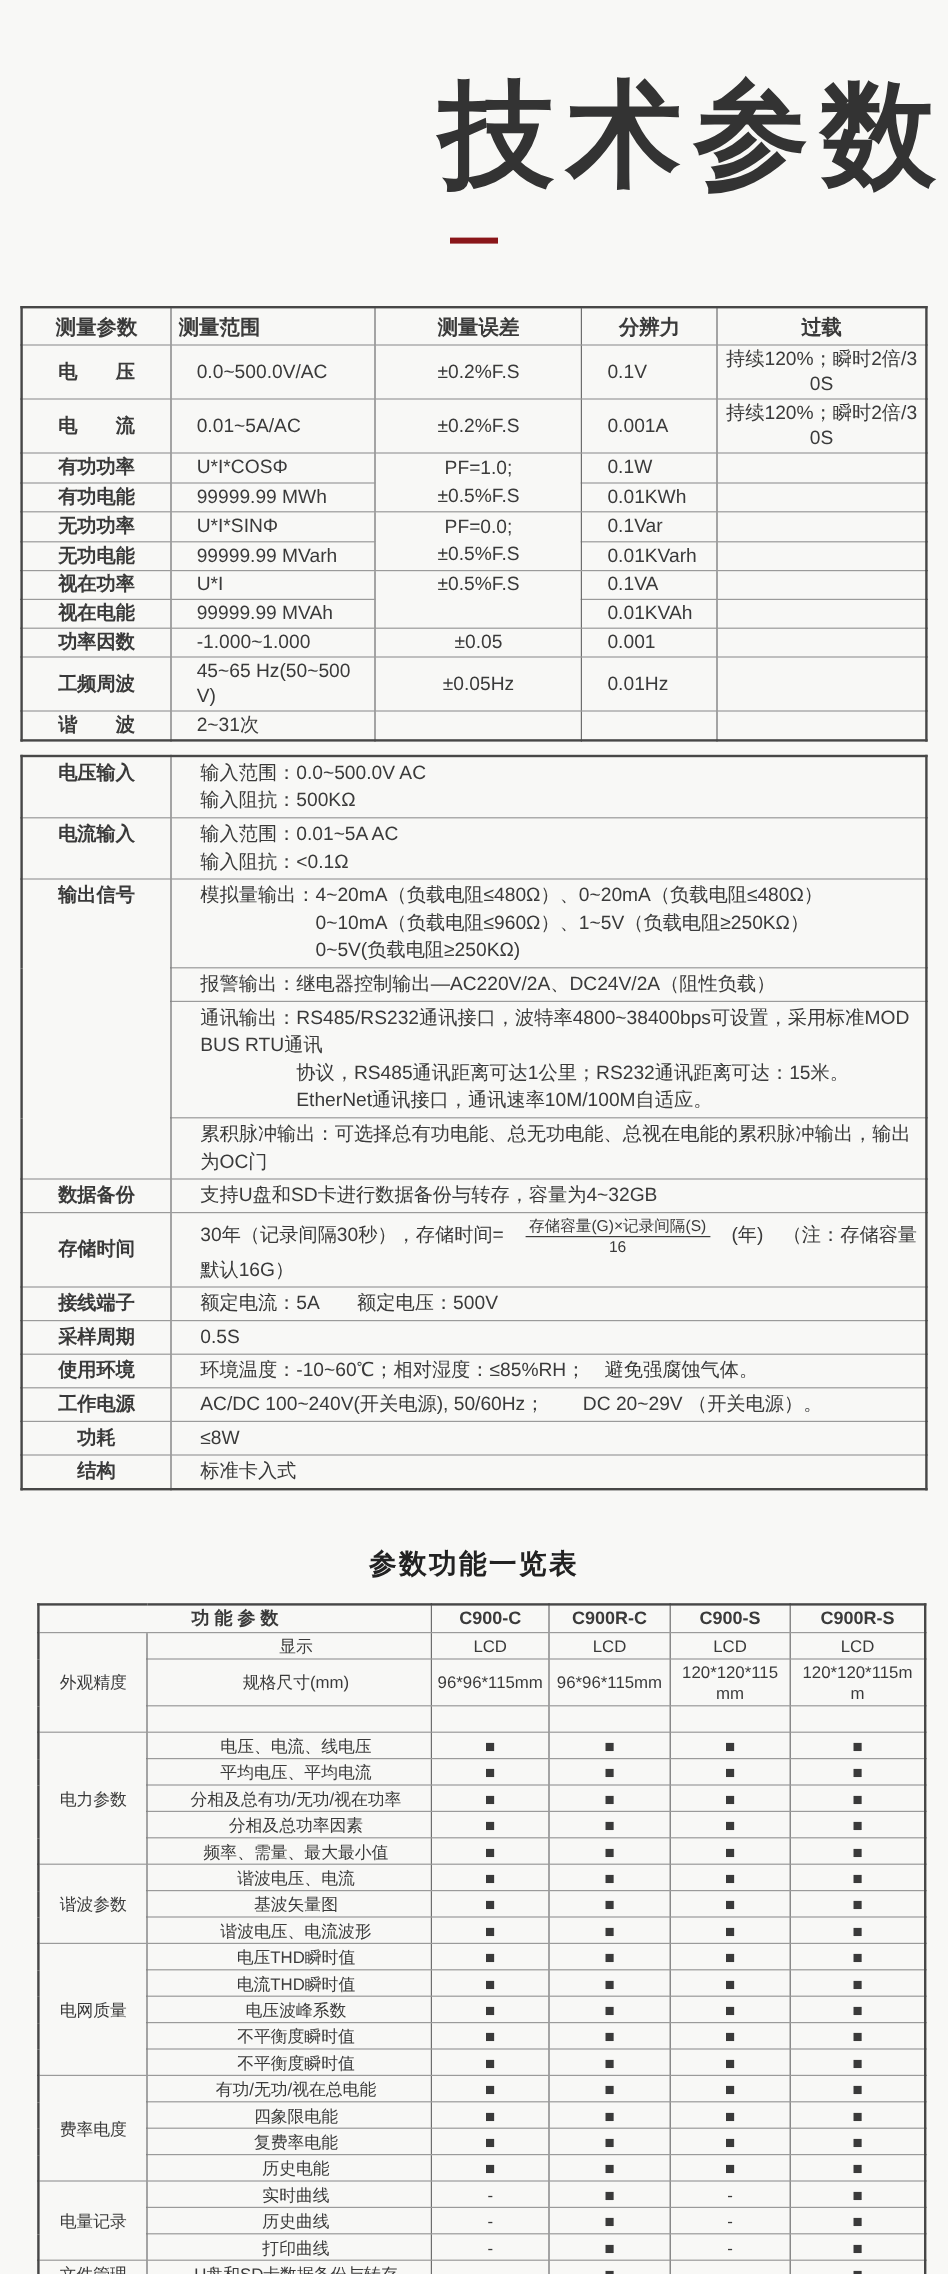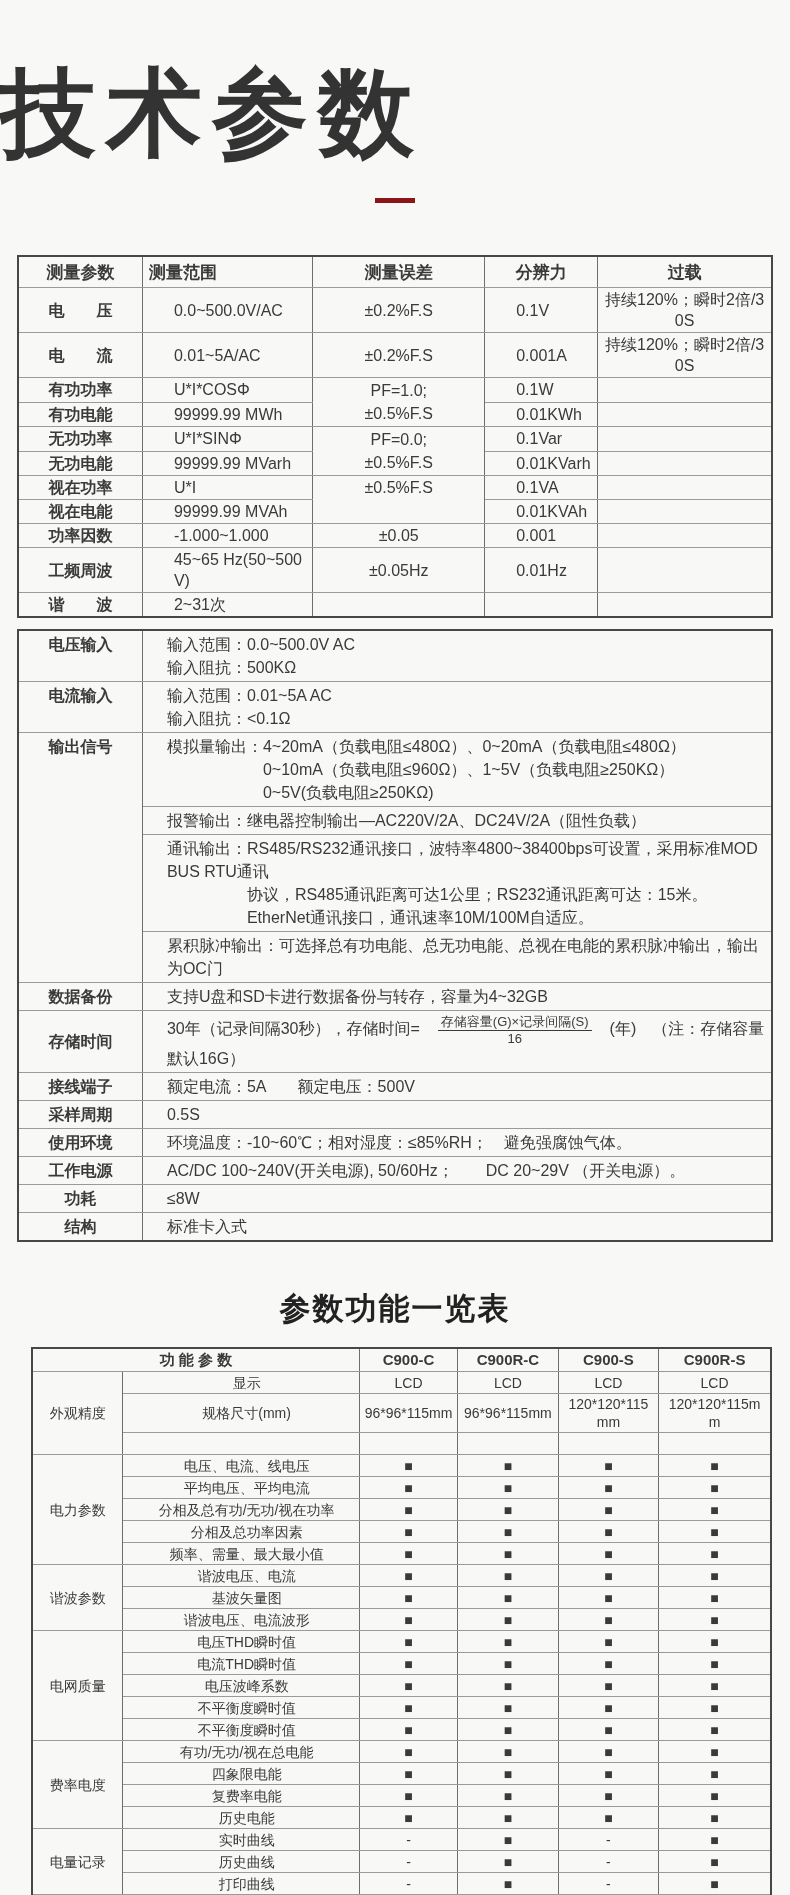--- a/index.html
+++ b/index.html
@@ -1,53 +1,53 @@
 <!DOCTYPE html>
 <html><head>
 <meta charset="utf-8">
 <style>
   html,body{margin:0;padding:0;}
   body{
     width:790px;min-height:1895px;background:#f8f8f6;
     font-family:"Liberation Sans",sans-serif;color:#3a3a3a;
   }
   .page-title{
-    margin:0;padding-top:58px;text-align:left;
+    margin:0;padding-top:58px;text-align:right;
     font-size:96px;line-height:110px;font-weight:900;
     letter-spacing:10px;color:#333;white-space:nowrap;
   }
   .accent-line{width:40px;height:5px;margin:30px auto 0;background:#8a1619;}
   table{border-collapse:collapse;table-layout:fixed;border:2px solid #474747;}
   td,th{
     border:1px solid #9a9a9a;border-left-color:#6e6e6e;border-right-color:#6e6e6e;
     padding:1px 6px;font-size:16px;line-height:21px;text-align:center;
     vertical-align:middle;overflow:hidden;word-break:break-all;
   }
   th{font-weight:bold;}
   .a-l{text-align:left;}
   .bold{font-weight:bold;font-family:Liberation Serif, serif;}
   .v-top{vertical-align:top;}
   .group-start td, .group-start th{border-top-color:#6e6e6e;}
   
   .t1{width:756px;margin:52px 0 0 17px;}
   .t1 th{height:28px;font-size:17px;}
   .t1 td{height:21px;}
-  .t1 td.a-l{padding-left:31px;}
+  .t1 td.a-l{padding-left:21px;}
   
   .t2{width:756px;margin:11px 0 0 17px;}
   .t2 td{line-height:23px;padding-top:2px;padding-bottom:2px;}
   .t2 td.a-l{padding-left:24px;}
   .ln{line-height:23px;}
   .frac{display:inline-block;vertical-align:middle;text-align:center;margin:0 18px;}
   .frac .num{display:block;border-bottom:1px solid #3a3a3a;padding:0 3px;font-size:13px;line-height:17px;}
   .frac .den{display:block;font-size:13px;line-height:16px;}
   
   .section-title{
     margin:46px 0 0 0;text-align:center;
-    font-size:31px;font-weight:900;color:#222;letter-spacing:2px;
+    font-size:23px;font-weight:900;color:#222;letter-spacing:2px;
   }
   
   .t3{width:741px;margin:17px 0 0 31px;}
   .t3 td,.t3 th{font-size:14px;line-height:18px;height:19px;padding:1px 4px;}
   .t3 th{height:20px;font-size:15px;}
   .t3 td.a-l{text-align:center;padding-left:15px;}
 </style>
 </head>
 <body>
 

